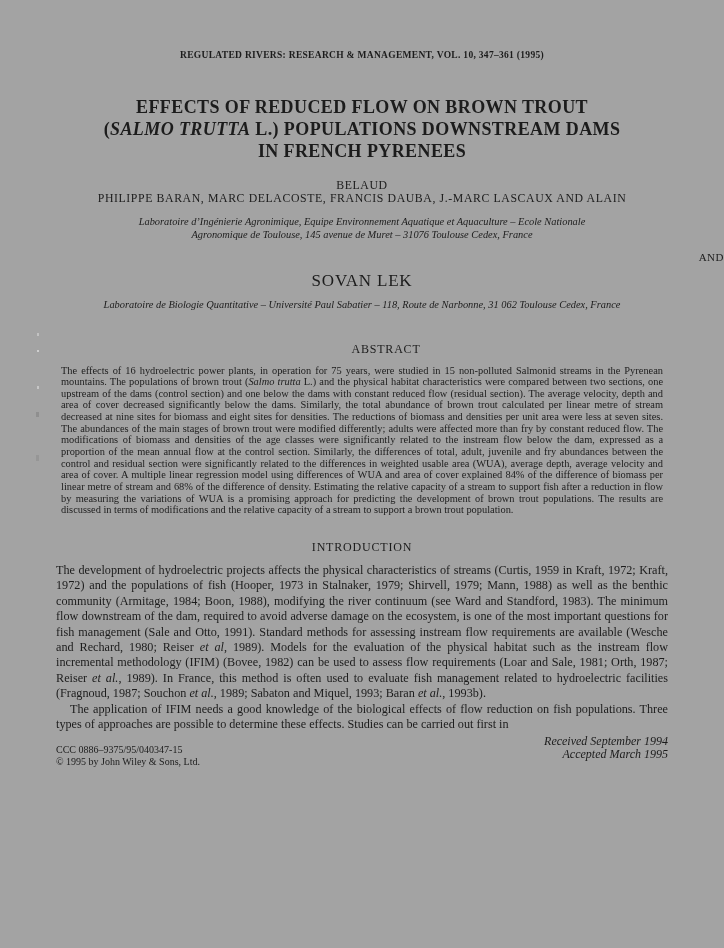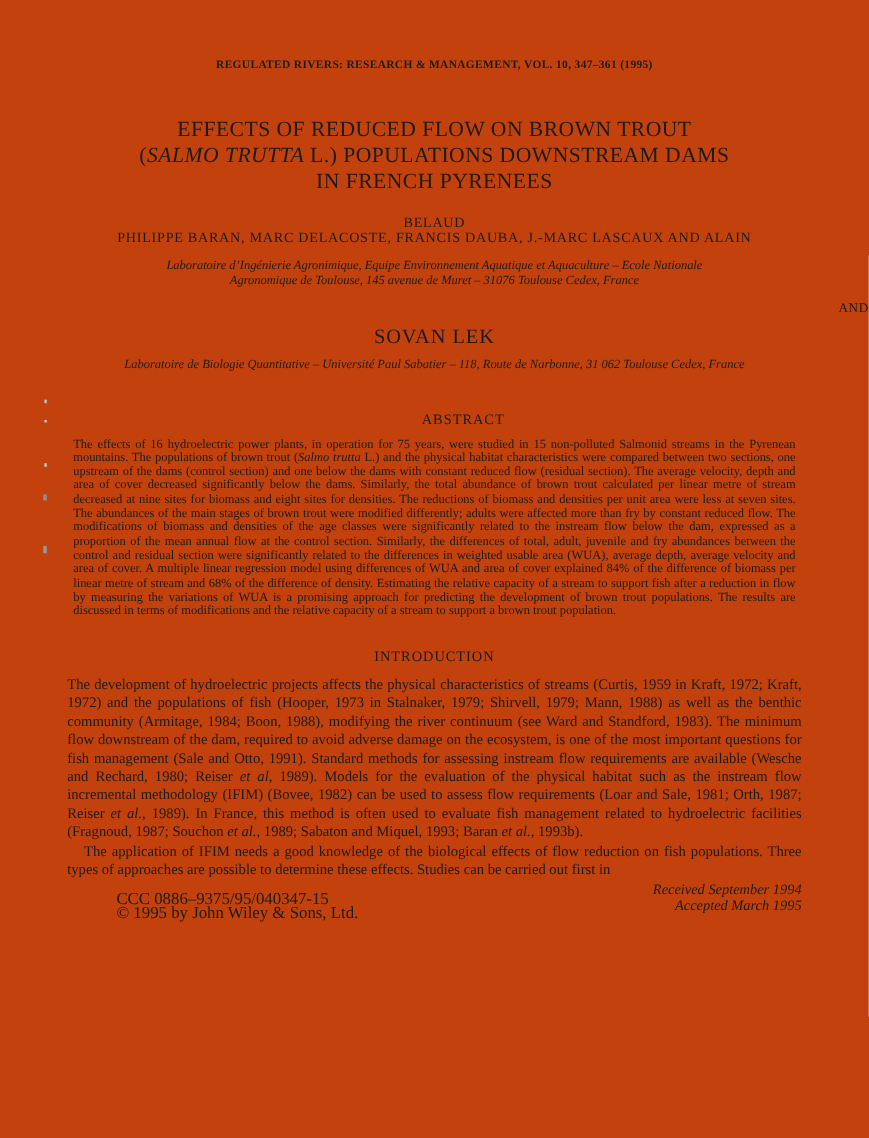--- a/index.html
+++ b/index.html
@@ -1,36 +1,36 @@
 <!DOCTYPE html>
 <html><head>
 <meta charset="utf-8">
 <style>
   html,body { margin:0; padding:0; background:#e8e8e6; }
   .page {
     position:relative;
     width:724px; height:948px;
     margin:0 auto;
-    background:#c2410c;
+    background:#a3a3a3;
     color:#1c1c1c;
     font-family:"Liberation Serif","DejaVu Serif",serif;
     overflow:hidden;
   }
   .journal-header {
     padding-top:50px;
     text-align:center;
     font-size:9.5px;
     font-weight:bold;
     letter-spacing:0.3px;
   }
   .article-title {
     margin:36px 40px 0;
     text-align:center;
     font-size:18px;
-    font-weight:400;
+    font-weight:700;
     line-height:22px;
     letter-spacing:0.4px;
   }
   .authors {
     margin-top:17px;
     text-align:center;
     font-size:11.8px;
     line-height:13px;
     letter-spacing:0.6px;
   }
@@ -95,23 +95,22 @@
   .intro-body p + p { text-indent:14px; }
   .page-footer {
     width:612px;
     margin:2px auto 0;
     display:flex;
     justify-content:space-between;
     align-items:flex-start;
   }
   .footer-left {
     padding-top:9px;
-    font-size:14px;
+    font-size:10px;
     line-height:12.5px;
-    margin-left:41px;
   }
   .footer-right {
     font-size:12px;
     font-style:italic;
     text-align:right;
     line-height:13.5px;
   }
   .artifact { position:absolute; }
   i { font-style:italic; }
 </style>

